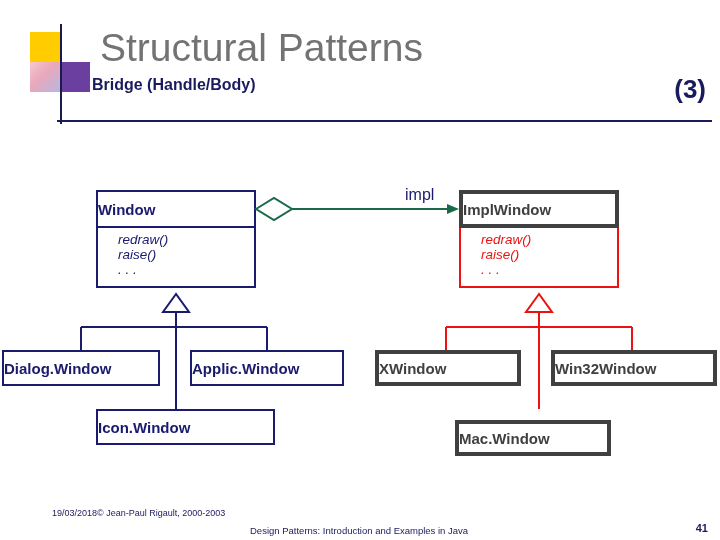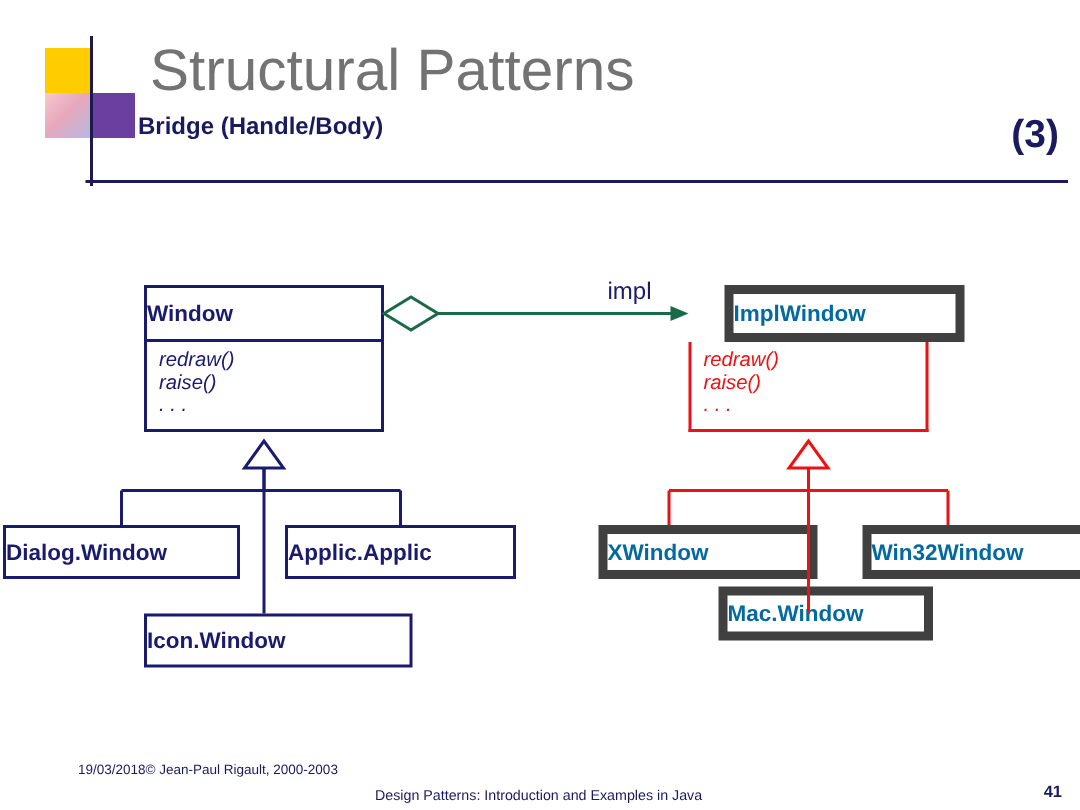--- a/index.html
+++ b/index.html
@@ -93,29 +93,29 @@
     position: absolute;
     box-sizing: border-box;
     display: flex;
     align-items: center;
     justify-content: flex-start;
     font-weight: bold;
     font-size: 15px;
     background: #ffffff;
   }
   .box.navy   { border: 2px solid #1a1a6e; color: #1a1a6e; }
-  .box.red    { border: 6px solid #404040; color: #0369a1; margin-left: 24px; }
+  .box.red    { border: 4px solid #404040; color: #404040; }
 
   .opsbox {
     position: absolute;
     box-sizing: border-box;
     font-style: italic;
     font-size: 13.5px;
     line-height: 15px;
-    padding: 4px 6px 2px 8px;
+    padding: 4px 6px 2px 20px;
     background: #ffffff;
   }
   .opsbox.navy { border: 2px solid #1a1a6e; border-top: none; color: #1a1a6e; }
   .opsbox.red  { border: 2px solid #ee1111; border-top: none; color: #ee1111; }
 
   .label-impl {
     position: absolute;
     font-size: 16px;
     color: #1a1a6e;
     font-weight: normal;
@@ -187,33 +187,33 @@
   <div class="opsbox red" style="left:459px; top:228px; width:160px; height:60px; white-space:pre;">redraw()
 raise()
 . . .</div>
 
   <div class="label-impl" style="left:405px; top:186px;">impl</div>
 
   <div class="box navy" style="left:2px; top:350px; width:158px; height:36px;">
     <span>Dialog.Window</span>
   </div>
   <div class="box navy" style="left:190px; top:350px; width:154px; height:36px;">
-    <span>Applic.Applic</span>
+    <span>Applic.Window</span>
   </div>
   <div class="box navy" style="left:96px; top:409px; width:179px; height:36px;">
     <span>Icon.Window</span>
   </div>
 
   <div class="box red" style="left:375px; top:350px; width:146px; height:36px;">
     <span>XWindow</span>
   </div>
   <div class="box red" style="left:551px; top:350px; width:166px; height:36px;">
     <span>Win32Window</span>
   </div>
-  <div class="box red" style="left:455px; top:391px; width:143px; height:36px;">
+  <div class="box red" style="left:455px; top:420px; width:156px; height:36px;">
     <span>Mac.Window</span>
   </div>
 
   <svg class="overlay" viewBox="0 0 720 540">
 
     <g>
       <polygon points="256,209 274,198 292,209 274,220" fill="#ffffff" stroke="#1a6a4a" stroke-width="2"></polygon>
       <line x1="292" y1="209" x2="452" y2="209" stroke="#1a6a4a" stroke-width="2"></line>
       <polygon points="459,209 447,204 447,214" fill="#1a6a4a"></polygon>
     </g>

